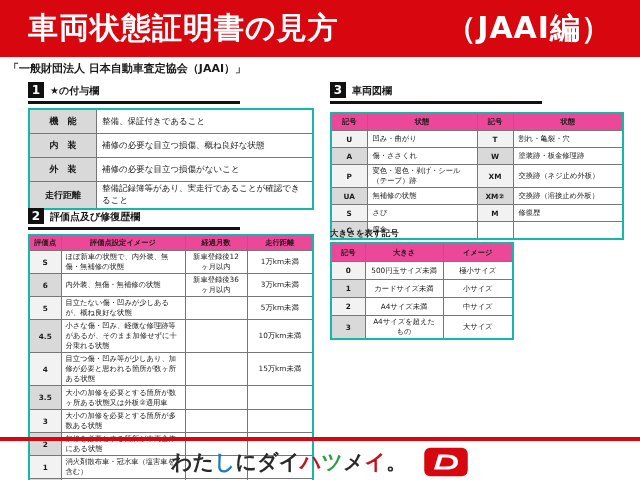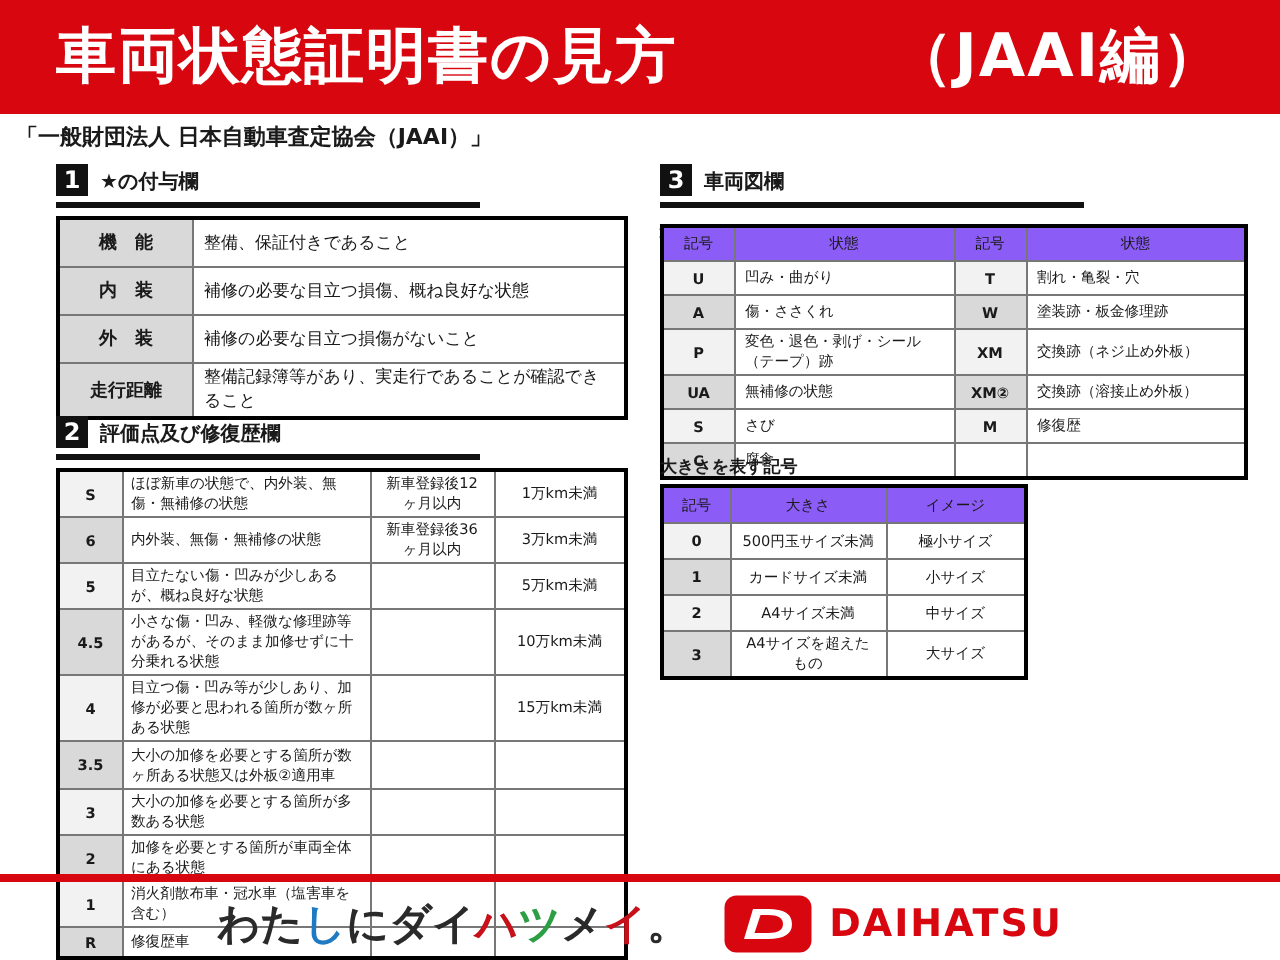--- a/index.html
+++ b/index.html
@@ -18,22 +18,22 @@
        border-bottom:3px solid #111;padding-bottom:3px;}
   .sec-num{background:#111;color:#fff;width:16px;height:16px;line-height:16px;
            text-align:center;font-weight:bold;font-size:12px;flex:0 0 16px;}
   .sec-title{font-weight:bold;font-size:10px;white-space:nowrap;}
 
   .mini-title{position:absolute;font-weight:bold;font-size:8.5px;}
 
   
   table{border-collapse:collapse;table-layout:fixed;}
   td,th{border:1px solid #777;overflow:hidden;}
-  .outer{border:2px solid #000000;}
-  .th{background:#8b5cf6;font-weight:normal;text-align:center;}
+  .outer{border:2px solid #14b8a6;}
+  .th{background:#ec4899;font-weight:bold;text-align:center;}
   .cell-light{background:#f2f2f2;}
   .cell-gray{background:#d9d9d9;}
 
   .t1{position:absolute;top:108px;left:28px;width:286px;}
   .t1 td{height:21px;font-size:8.5px;padding:1px 5px;}
   .t1 .lbl{width:56px;background:#d9d9d9;text-align:center;font-weight:bold;font-size:9px;}
 
   .t2{position:absolute;top:234px;left:28px;width:284px;}
   .t2 td{font-size:7.3px;padding:1px 4px;height:12px;}
   .t2 tr.tall td{height:21px;}
@@ -103,20 +103,26 @@
   </div>
 
   <table class="t2 outer">
     <colgroup>
         <col style="width:32px">
         <col style="width:124px">
         <col style="width:62px">
         <col style="width:66px">
       </colgroup>
     <tbody>
+        <tr>
+      <td class="th">評価点</td>
+      <td class="th">評価点設定イメージ</td>
+      <td class="th">経過月数</td>
+      <td class="th">走行距離</td>
+    </tr>
     <tr>
       <td class="score cell-light">S</td>
       <td>ほぼ新車の状態で、内外装、無傷・無補修の状態</td>
       <td class="ctr">新車登録後12ヶ月以内</td>
       <td class="ctr">1万km未満</td>
     </tr>
     <tr>
       <td class="score cell-gray">6</td>
       <td>内外装、無傷・無補修の状態</td>
       <td class="ctr">新車登録後36ヶ月以内</td>
@@ -275,17 +281,16 @@
 
   <div class="redline"></div>
   <div class="footer">
     <span class="slogan" id="slogan"><span style="color: rgb(42, 42, 42);">わ</span><span style="color: rgb(42, 42, 42);">た</span><span style="color: rgb(31, 122, 194);">し</span><span style="color: rgb(42, 42, 42);">に</span><span style="color: rgb(42, 42, 42);">ダ</span><span style="color: rgb(42, 42, 42);">イ</span><span style="color: rgb(200, 16, 26);">ハ</span><span style="color: rgb(46, 158, 68);">ツ</span><span style="color: rgb(42, 42, 42);">メ</span><span style="color: rgb(200, 16, 26);">イ</span><span style="color: rgb(42, 42, 42);">。</span></span>
     <span class="brandgrp">
       <svg width="46" height="30" viewBox="0 0 60 40">
         <rect x="1" y="1" width="58" height="38" rx="8" fill="#d7060f"></rect>
         <path d="M14 30 L20 10 L30 10 Q46 10 46 20 Q46 30 30 30 Z" fill="#fff"></path>
         <path d="M21 26 L25 14 L30 14 Q40 14 40 20 Q40 26 30 26 Z" fill="#d7060f"></path>
       </svg>
-      <span class="brandword">DAIHATSU</span>
     </span>
   </div>
 
 </div>
 
 </body></html>

